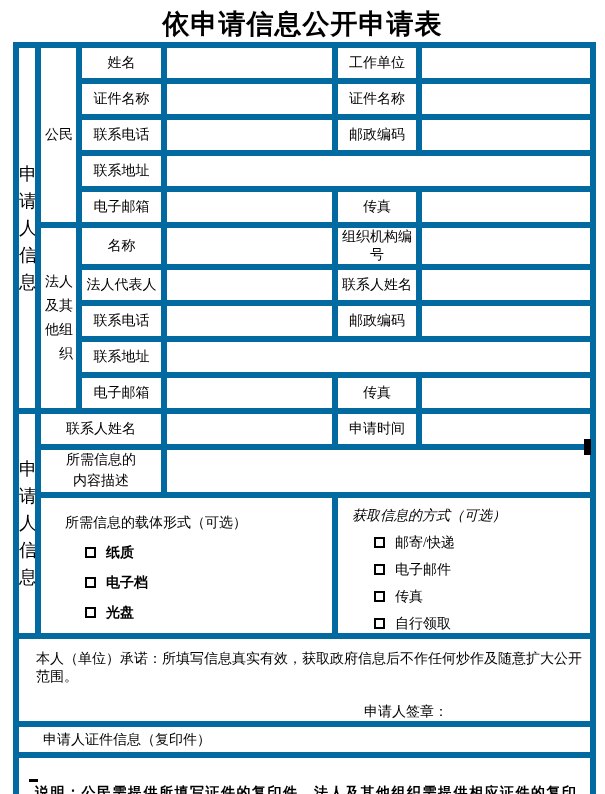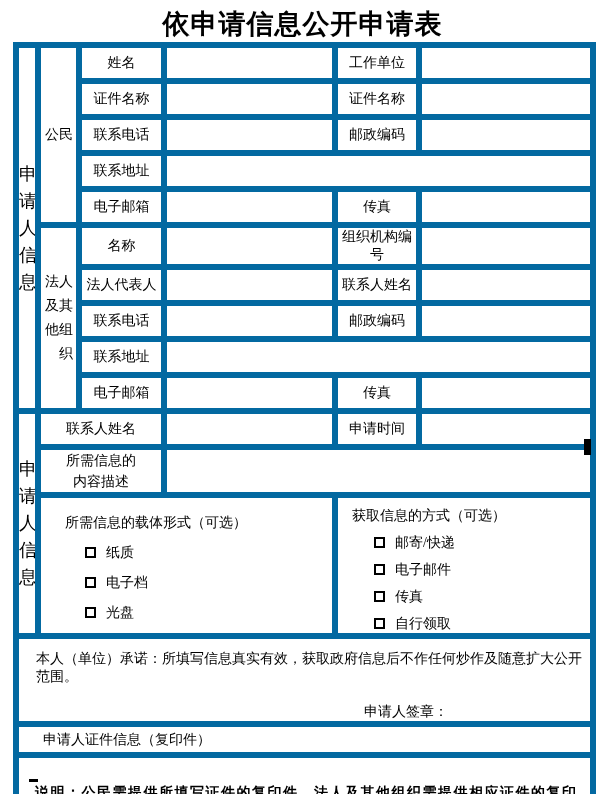--- a/index.html
+++ b/index.html
@@ -31,29 +31,29 @@
   tr.h75 { height:75px; }
 
   td.vlabel { text-align:center; vertical-align:middle; }
   td.vlabel .vtext {
     width:16px; margin:0 auto; font-size:18px; line-height:27px;
     word-break:break-all; text-align:center;
   }
   td.glabel { text-align:right; vertical-align:middle; font-size:15px;
     line-height:24px; word-break:break-all; padding:0 3px; }
   td.lbl { text-align:center; vertical-align:middle; }
-  td.lbl .two-line { line-height:21px; }
+  td.lbl .two-line { line-height:21px;font-family:Liberation Mono, monospace; }
   td.input { background:#fff; }
 
   td.optcell { vertical-align:top; }
   .opt-title { font-size:14px; }
   .optcell-left .opt-title  { margin:16px 0 0 24px; }
-  .optcell-right .opt-title { margin:9px 0 0 14px; }
+  .optcell-right .opt-title { margin:9px 0 0 14px;font-style:italic; }
   .opt { font-size:14px; }
-  .optcell-left  .opt { margin:12px 0 0 44px; }
+  .optcell-left  .opt { margin:12px 0 0 44px;font-weight:bold; }
   .optcell-right .opt { margin:9px 0 0 36px; }
   .cbx {
     display:inline-block; width:11px; height:11px;
     border:2px solid #000; margin-right:10px; vertical-align:-1px; background:#fff;
   }
 
   td.pledge-cell { vertical-align:top; padding:11px 6px 0 17px; }
   .sig-line { margin:17px 0 0 328px;font-family:Liberation Mono, monospace; }
 
   td.cert-cell { vertical-align:middle; padding-left:24px; }

